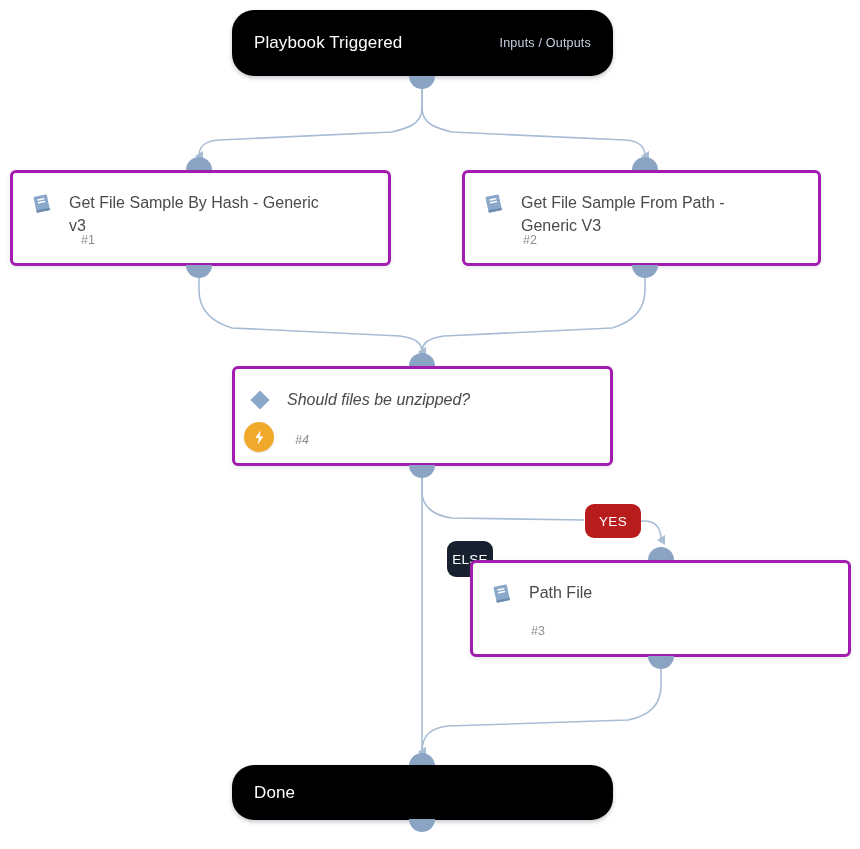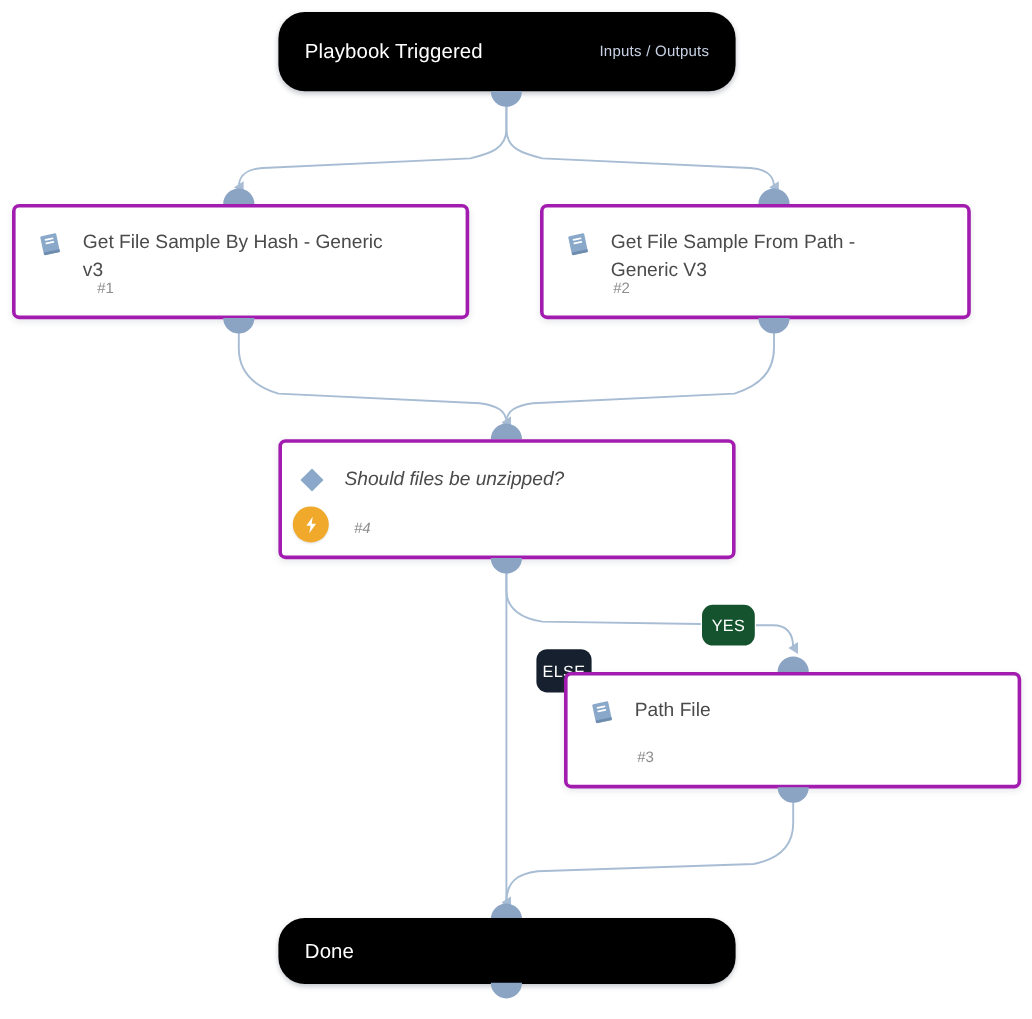--- a/index.html
+++ b/index.html
@@ -112,22 +112,22 @@
     position: absolute;
     display: flex;
     align-items: center;
     justify-content: center;
     font-size: 13.5px;
     color: #ffffff;
     border-radius: 9px;
     letter-spacing: 0.3px;
   }
   .branch-yes {
-    background: #14532d;
-    width: 44px;
+    background: #b91c1c;
+    width: 56px;
     height: 34px;
   }
   .branch-else {
     background: #17202e;
     width: 46px;
     height: 36px;
   }
 </style>
 </head>
 <body>
@@ -181,21 +181,21 @@
           </g>
         </svg>
       </span>
       <span class="card-title">Get File Sample By Hash - Generic v3</span>
     </div>
     <span class="card-id" style="left:68px; bottom:16px;">#1</span>
   </div>
   <div class="handle bottom" style="left:186px; top:265px;"></div>
 
   <div class="handle top" style="left:632px; top:157px;"></div>
-  <div class="node card" style="left:450px; top:170px; width:359px; height:96px;">
+  <div class="node card" style="left:462px; top:170px; width:359px; height:96px;">
     <div class="card-row">
       <span class="card-icon">
         <svg width="24" height="24" viewBox="0 0 24 24" aria-hidden="true">
           <g transform="rotate(-12 12 12)">
             <path d="M5 4.6 C5 3.9 5.5 3.4 6.2 3.4 L17.6 3.4 C18.3 3.4 18.6 3.8 18.6 4.4
                      L18.6 18.4 C18.6 19.1 18.1 19.6 17.4 19.6 L6.4 19.6
                      C5.5 19.6 5 19.0 5 18.2 Z" fill="#8aa8c9"></path>
             <path d="M6.2 17.2 L18.6 17.2 L18.6 18.4 C18.6 19.1 18.1 19.6 17.4 19.6
                      L6.4 19.6 C5.6 19.6 5.1 19.1 5.1 18.4 C5.1 17.7 5.6 17.2 6.2 17.2 Z" fill="#6e8cae"></path>
             <rect x="8.2" y="6.4" width="7.4" height="1.5" rx="0.7" fill="#ffffff"></rect>

